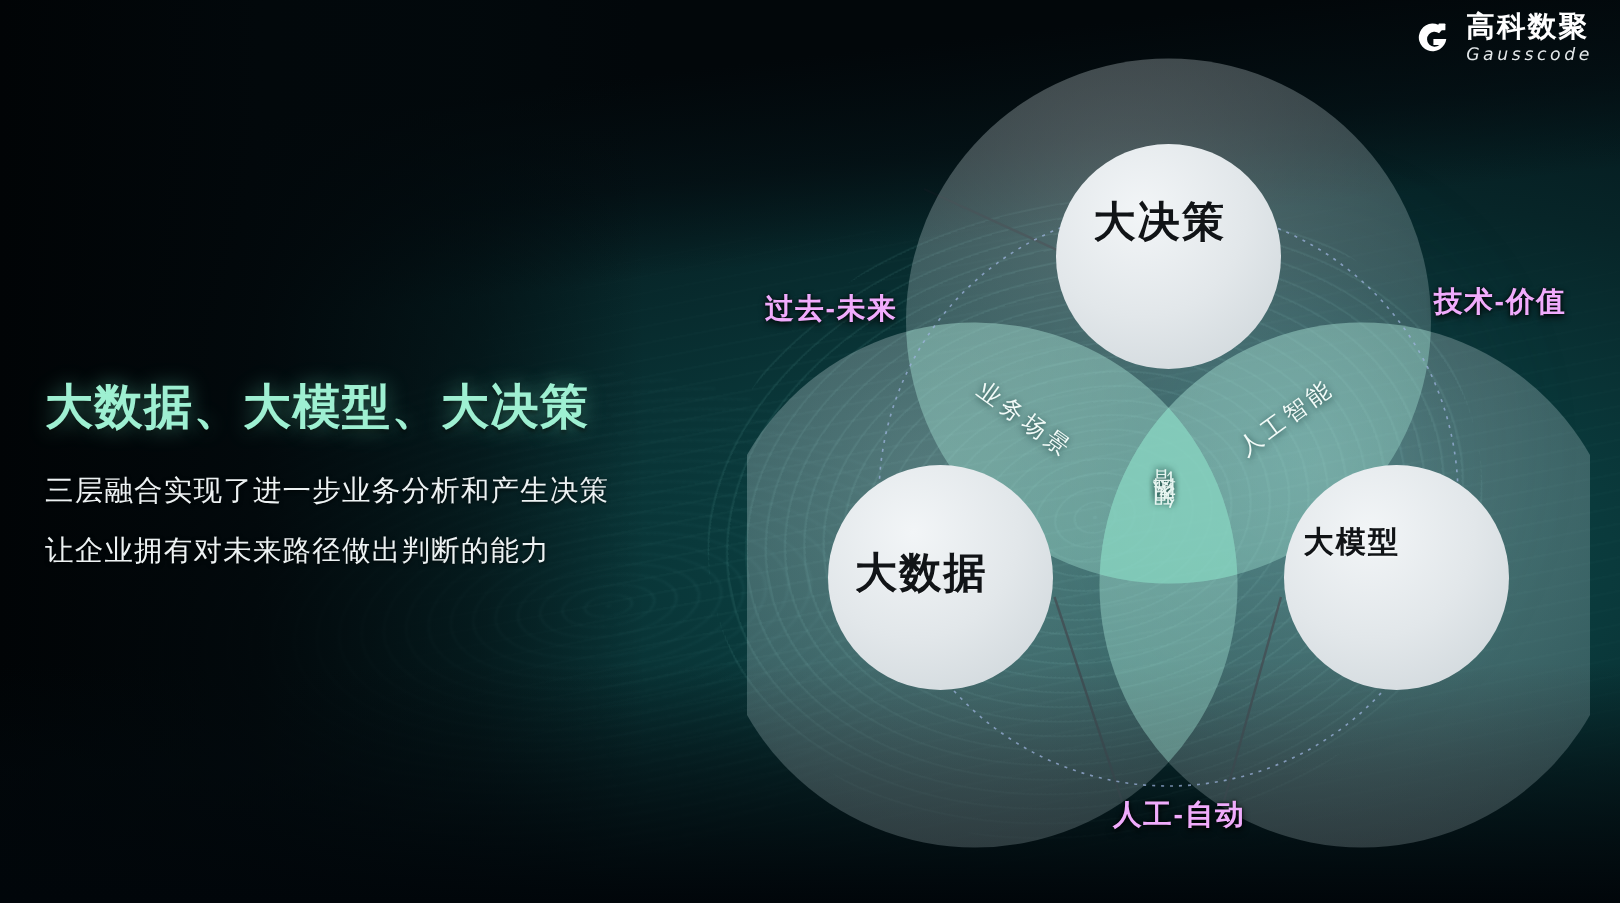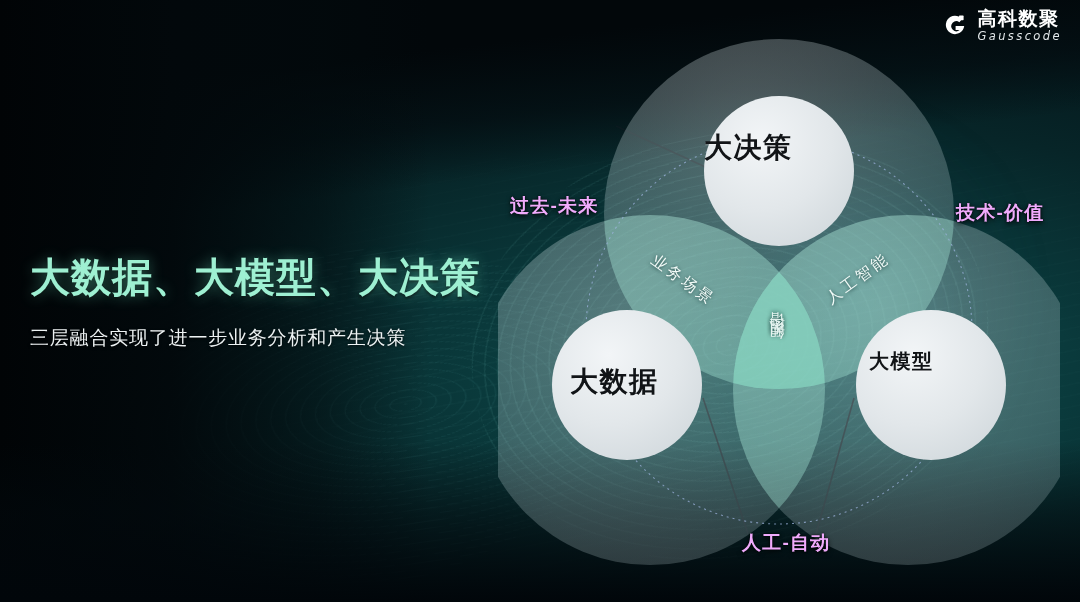--- a/index.html
+++ b/index.html
@@ -91,21 +91,21 @@
   }
   .logo-en{
     color:#e3e8ea;font-size:11.5px;letter-spacing:2.4px;margin-top:3px;
     font-family:"DejaVu Sans",sans-serif;
     font-style:italic;
   }
 
   
   .copy{position:absolute;left:30px;top:250px;z-index:30;}
   .headline{
-    font-size:40px;font-weight:700;letter-spacing:1px;
+    font-size:32px;font-weight:700;letter-spacing:1px;
     color:#9ef0d2;
     text-shadow:0 0 14px rgba(110,230,195,.45),0 2px 3px rgba(0,0,0,.75);
     white-space:nowrap;
     margin:0 0 20px 0;
   }
   .subline{
     font-size:19px;color:#edf2f3;letter-spacing:.8px;white-space:nowrap;
     margin:0 0 14px 0;text-shadow:0 1px 3px rgba(0,0,0,.8);
   }
   .subline:last-child{margin-bottom:0;}
@@ -114,29 +114,29 @@
   .venn{position:absolute;left:498px;top:18px;width:562px;height:566px;z-index:20;}
   .venn svg{display:block;}
 
   .outer-label{
     position:absolute;z-index:32;
     color:#f0abfc;font-size:19px;font-weight:700;letter-spacing:1.2px;
     text-shadow:0 2px 5px rgba(0,0,0,.92),0 0 2px rgba(0,0,0,.9);
     white-space:nowrap;
   }
   #lbl-past   {left:510px;top:193px;}
-  #lbl-tech   {left:956px;top:200px;}
+  #lbl-tech   {left:956px;top:188px;}
   #lbl-manual {left:742px;top:530px;}
 
   .node-label{
     position:absolute;z-index:31;
     color:#111417;font-weight:700;white-space:nowrap;
     text-shadow:0 1px 0 rgba(255,255,255,.35);
   }
-  #node-top  {left:704px;top:129px;font-size:28px;letter-spacing:1.5px;}
+  #node-top  {left:729px;top:129px;font-size:28px;letter-spacing:1.5px;}
   #node-left {left:570px;top:363px;font-size:28px;letter-spacing:1.5px;}
   #node-right{left:869px;top:348px;font-size:20px;letter-spacing:1.5px;}
 
   .overlap-label{
     position:absolute;z-index:31;
     color:#f2fbf8;font-size:15.5px;font-weight:500;letter-spacing:3px;
     white-space:nowrap;
     text-shadow:0 1px 4px rgba(10,40,40,.75);
   }
   #ov-biz{left:653px;top:248px;transform:rotate(36deg);transform-origin:left center;}
@@ -173,20 +173,21 @@
     </span>
     <span class="logo-text">
       <span class="logo-cn">高科数聚</span>
       <span class="logo-en">Gausscode</span>
     </span>
   </div>
 
   <div class="copy">
     <h1 class="headline">大数据、大模型、大决策</h1>
     <p class="subline">三层融合实现了进一步业务分析和产生决策</p>
+    <p class="subline">让企业拥有对未来路径做出判断的能力</p>
   </div>
 
   <div class="venn">
     <svg width="562" height="566" viewBox="0 0 562 566" aria-hidden="true">
       <defs>
         <clipPath id="clipTop">
             <circle cx="281" cy="196" r="175"></circle>
           </clipPath>
         <clipPath id="clipLeft">
             <circle cx="152" cy="372" r="175"></circle>

